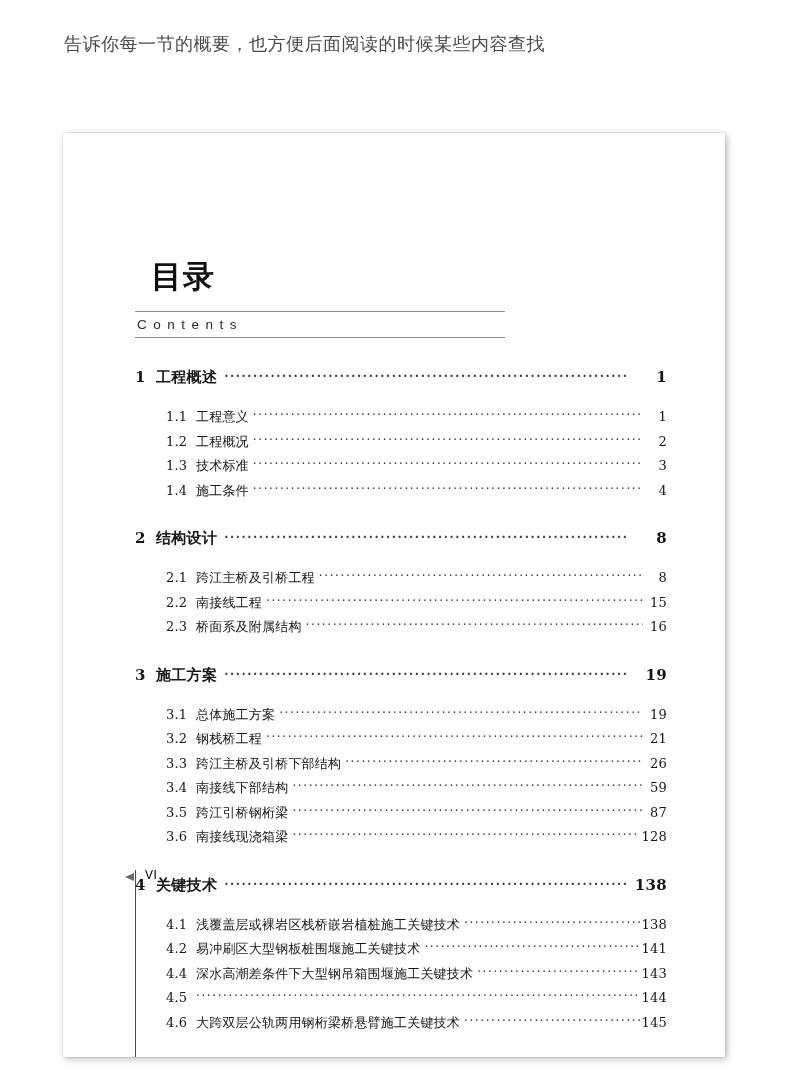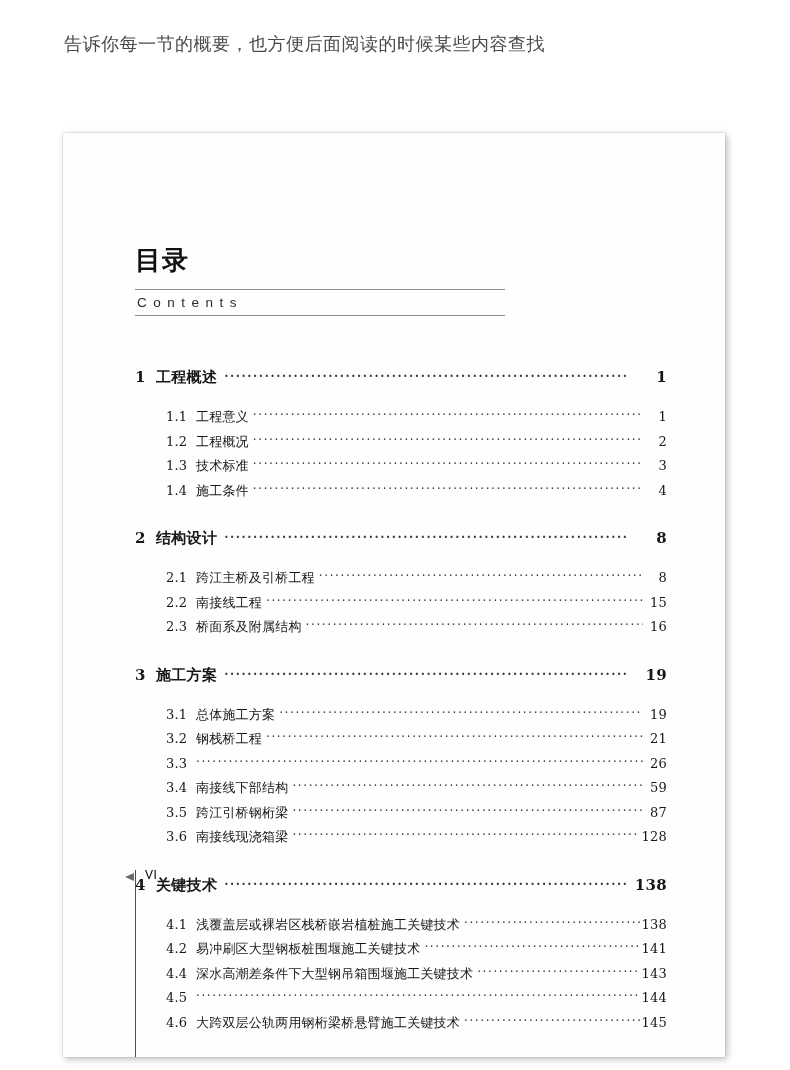--- a/index.html
+++ b/index.html
@@ -48,26 +48,26 @@
 
   
   .toc-title-block {
     position: absolute;
     left: 72px;
     top: 108px;
     width: 370px;
   }
   .toc-title {
     font-family: "DejaVu Sans", "Liberation Sans", sans-serif;
-    font-size: 26px;
+    font-size: 31px;
     font-weight: 700;
     color: #111111;
     letter-spacing: 1px;
     line-height: 38px;
-    margin: 0;
+    margin: 16px;
   }
   .rule {
     height: 0;
     border-top: 1.3px solid #8c8c8c;
     margin: 0;
   }
   .rule-top { margin-top: 10px; }
   .contents-word {
     font-family: "Liberation Sans", "DejaVu Sans", sans-serif;
     font-size: 13.5px;
@@ -296,20 +296,21 @@
               <span class="pg">19</span>
             </div>
             <div class="entry lvl2">
               <span class="num">3.2</span>
               <span class="label">钢栈桥工程</span>
               <span class="leader"></span>
               <span class="pg">21</span>
             </div>
             <div class="entry lvl2">
               <span class="num">3.3</span>
+              <span class="label">跨江主桥及引桥下部结构</span>
               <span class="leader"></span>
               <span class="pg">26</span>
             </div>
             <div class="entry lvl2">
               <span class="num">3.4</span>
               <span class="label">南接线下部结构</span>
               <span class="leader"></span>
               <span class="pg">59</span>
             </div>
             <div class="entry lvl2">

